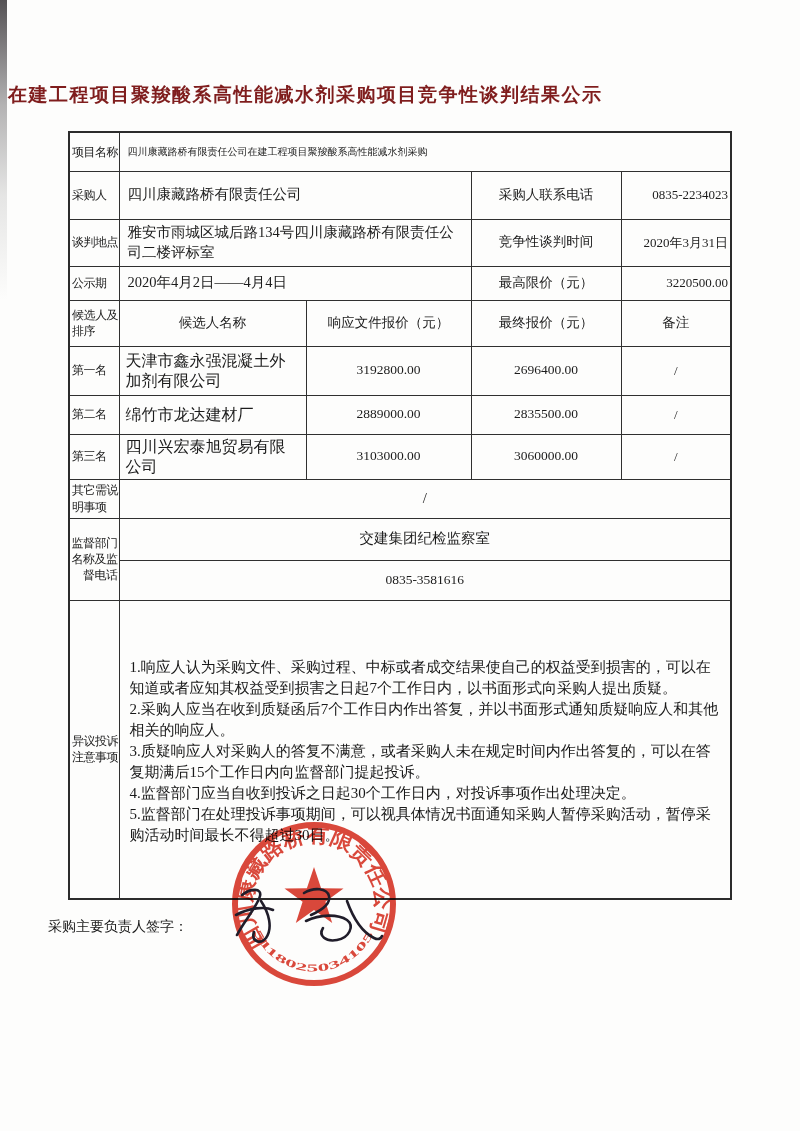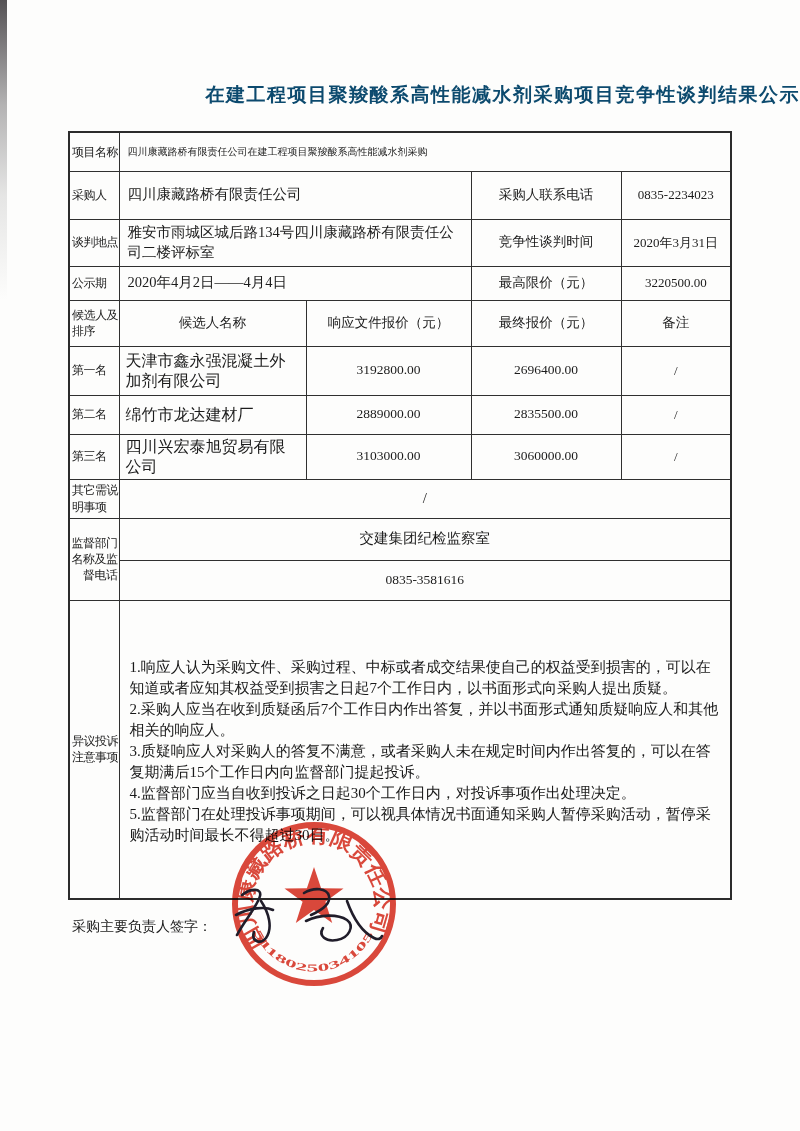--- a/index.html
+++ b/index.html
@@ -12,26 +12,27 @@
     color: #1c1c1c;
     overflow: hidden;
   }
   .scan-edge {
     position: absolute; left: 0; top: 0; width: 7px; height: 300px;
     background: linear-gradient(to bottom,
       rgba(55,52,55,0.85) 0%, rgba(90,88,90,0.45) 35%, rgba(120,120,120,0.18) 65%, rgba(150,150,150,0) 100%);
   }
   .doc-title {
     padding-top: 82px;
-    text-align: right;
+    text-align: left;
     font-size: 19px;
     font-weight: bold;
     letter-spacing: 1.5px;
-    color: #0c4a6e;
+    color: #7f1d1d;
     font-family: "Liberation Sans", "DejaVu Sans", sans-serif;
+    margin-left: 8px;
   }
   table.doc-table {
     margin: 23px 0 0 68px;
     width: 662px;
     table-layout: fixed;
     border-collapse: collapse;
     border: 2px solid #2c2c2c;
   }
   .doc-table td {
     border: 1.6px solid #303030;
@@ -46,26 +47,26 @@
     letter-spacing: -0.5px;
     padding: 2px 0 2px 2px;
     text-align: left;
   }
   td.lbl-center { text-align: right; padding: 2px 1px; }
   td.val { padding-left: 8px; font-size: 14.5px; }
   td.val-sm { padding-left: 8px; font-size: 10px; }
   td.name-cell { padding-left: 6px; font-size: 16px; line-height: 1.25; }
   td.center { text-align: center; }
   td.sub-lbl { text-align: center; font-size: 13.5px; }
-  td.sub-val { text-align: center; font-size: 13px; padding: 2px 2px; }
+  td.sub-val { text-align: right; font-size: 13px; padding: 2px 2px; }
   td.price { text-align: center; font-size: 13.5px; }
   td.notice-cell { padding: 6px 8px 2px 10px; }
   .notice-line { font-size: 15px; line-height: 21px; color: #191919; }
   .sign-label {
-    margin: 18px 0 0 72px;
+    margin: 18px 0 0 48px;
     font-size: 14px;
     color: #1a1a1a;
   }
   
   tr.rh-1 { height: 39px; }
   tr.rh-2 { height: 48px; }
   tr.rh-3 { height: 47px; }
   tr.rh-4 { height: 34px; padding-left: 20px; }
   tr.rh-5 { height: 46px; }
   tr.rh-6 { height: 49px; }

